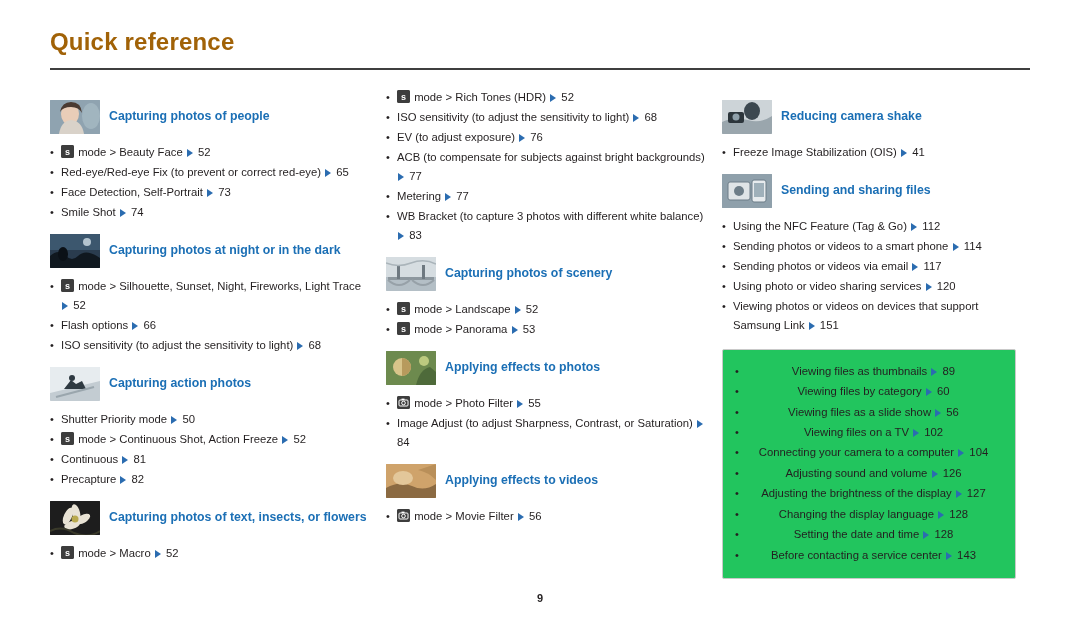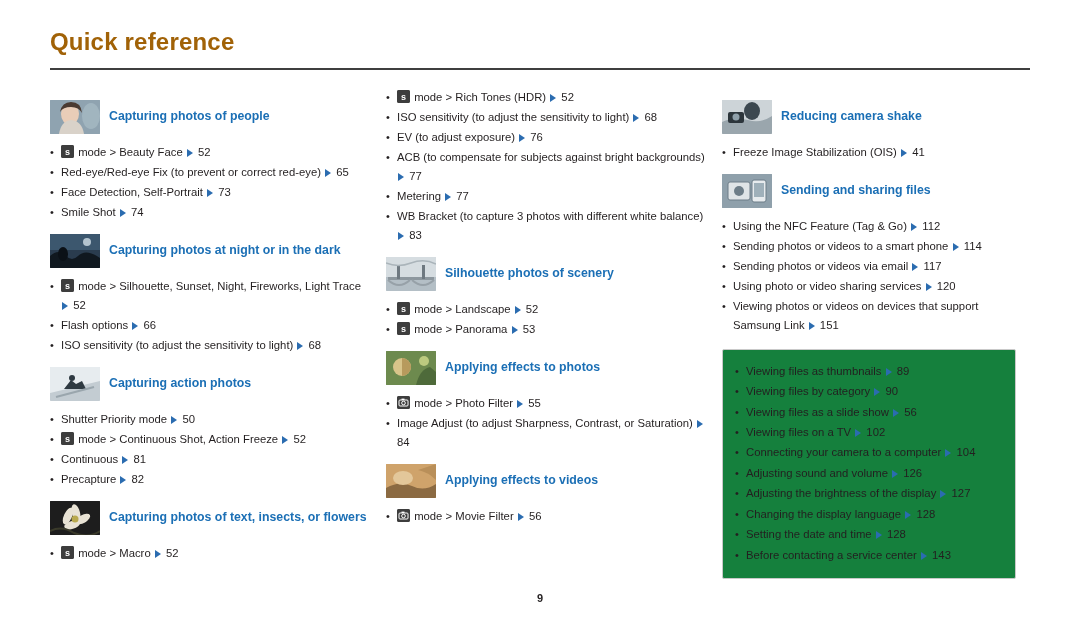--- a/index.html
+++ b/index.html
@@ -104,23 +104,24 @@
     width: 0; height: 0;
     border-left: 6px solid #2b6cb0;
     border-top: 4px solid transparent;
     border-bottom: 4px solid transparent;
     margin: 0 2px 0 1px;
   }
 
   .panel {
     margin-top: 14px;
     border: 1px solid #c9c9c9;
-    background: #15803d;
+    background: #22c55e;
     border-radius: 2px;
     padding: 12px 14px 12px 12px;
+    text-align: center;
   }
   .panel ul.items li { font-size: 11.3px; line-height: 1.72; }
 
   .pagenum {
     position: absolute;
     left: 0; right: 0;
     top: 592px;
     text-align: center;
     font-size: 11px;
     font-weight: bold;
@@ -257,21 +258,21 @@
                 <rect width="50" height="34" fill="#d6dde1"></rect>
         <rect y="20" width="50" height="14" fill="#b4bfc6"></rect>
         <path d="M2 20 h46 v3 H2z" fill="#8d979e"></path>
         <path d="M2 23 q11 10 22 0" stroke="#97a1a8" stroke-width="2" fill="none"></path>
         <path d="M26 23 q11 10 22 0" stroke="#97a1a8" stroke-width="2" fill="none"></path>
         <rect x="11" y="8" width="3" height="14" fill="#6e7880"></rect>
         <rect x="36" y="8" width="3" height="14" fill="#6e7880"></rect>
         <path d="M0 6 q12 5 25 0 q13 -5 25 1" stroke="#aab4ba" stroke-width="1.5" fill="none"></path>
               </svg>
             </div>
-            <div class="sec-title">Silhouette photos of scenery</div>
+            <div class="sec-title">Capturing photos of scenery</div>
           </div>
           <ul class="items">
             <li><span class="ic"><svg width="13" height="13" viewBox="0 0 13 13" xmlns="http://www.w3.org/2000/svg">
     <rect width="13" height="13" rx="2" fill="#3d3d3d"></rect>
     <text x="6.5" y="10" text-anchor="middle" font-family="Liberation Sans, sans-serif" font-size="9" font-weight="bold" fill="#ffffff">s</text>
   </svg></span><span> mode &gt; Landscape </span><span class="tri"></span><span> 52</span></li>
             <li><span class="ic"><svg width="13" height="13" viewBox="0 0 13 13" xmlns="http://www.w3.org/2000/svg">
     <rect width="13" height="13" rx="2" fill="#3d3d3d"></rect>
     <text x="6.5" y="10" text-anchor="middle" font-family="Liberation Sans, sans-serif" font-size="9" font-weight="bold" fill="#ffffff">s</text>
   </svg></span><span> mode &gt; Panorama </span><span class="tri"></span><span> 53</span></li>
@@ -361,21 +362,21 @@
             <li><span>Using the NFC Feature (Tag &amp; Go) </span><span class="tri"></span><span> 112</span></li>
             <li><span>Sending photos or videos to a smart phone </span><span class="tri"></span><span> 114</span></li>
             <li><span>Sending photos or videos via email </span><span class="tri"></span><span> 117</span></li>
             <li><span>Using photo or video sharing services </span><span class="tri"></span><span> 120</span></li>
             <li><span>Viewing photos or videos on devices that support Samsung Link </span><span class="tri"></span><span> 151</span></li>
           </ul>
         </div>
         <div class="panel">
           <ul class="items">
             <li><span>Viewing files as thumbnails </span><span class="tri"></span><span> 89</span></li>
-            <li><span>Viewing files by category </span><span class="tri"></span><span> 90</span></li>
+            <li><span>Viewing files by category </span><span class="tri"></span><span> 60</span></li>
             <li><span>Viewing files as a slide show </span><span class="tri"></span><span> 56</span></li>
             <li><span>Viewing files on a TV </span><span class="tri"></span><span> 102</span></li>
             <li><span>Connecting your camera to a computer </span><span class="tri"></span><span> 104</span></li>
             <li><span>Adjusting sound and volume </span><span class="tri"></span><span> 126</span></li>
             <li><span>Adjusting the brightness of the display </span><span class="tri"></span><span> 127</span></li>
             <li><span>Changing the display language </span><span class="tri"></span><span> 128</span></li>
             <li><span>Setting the date and time </span><span class="tri"></span><span> 128</span></li>
             <li><span>Before contacting a service center </span><span class="tri"></span><span> 143</span></li>
           </ul>
         </div>

